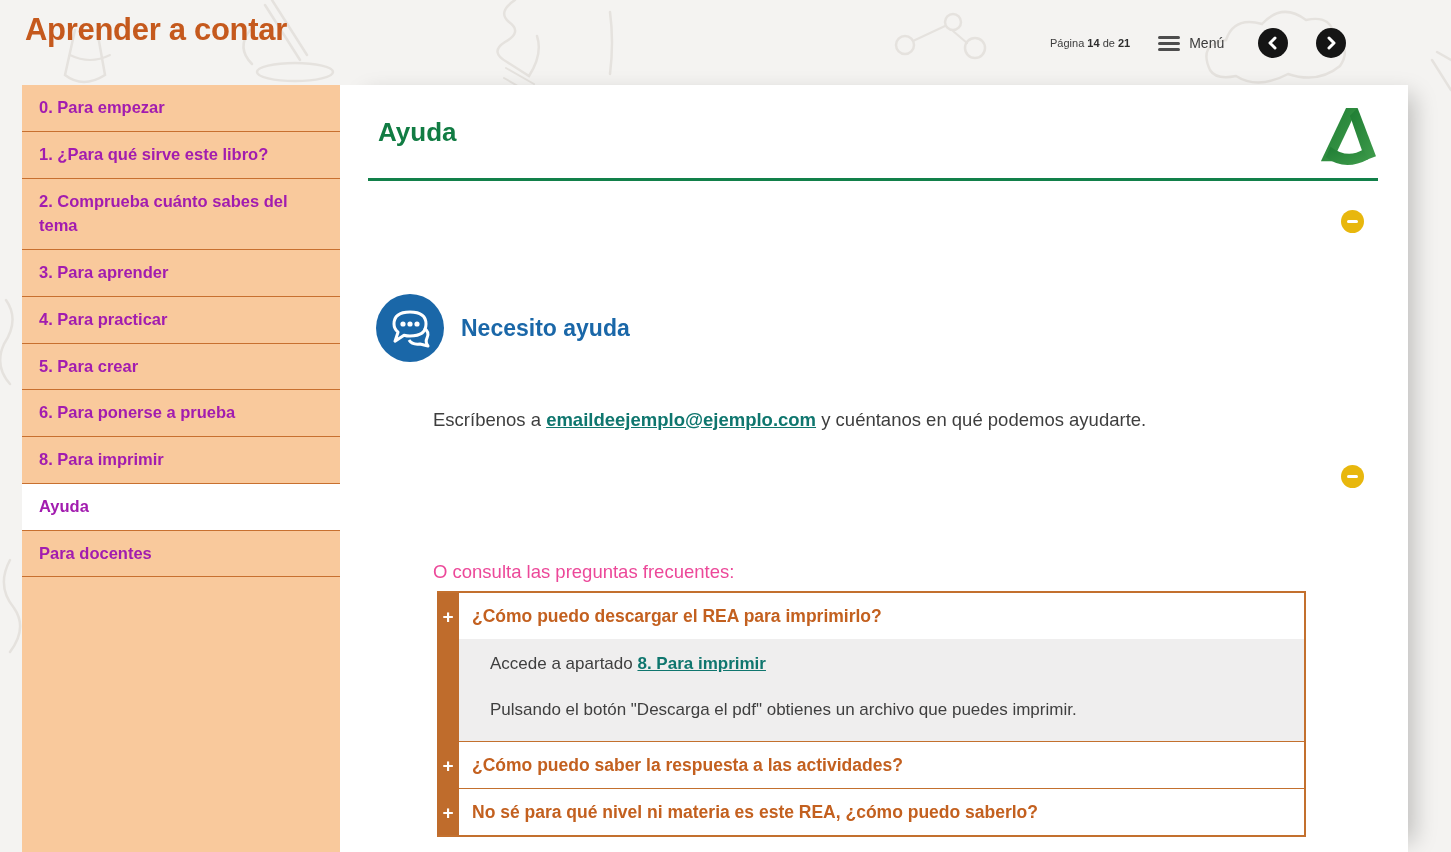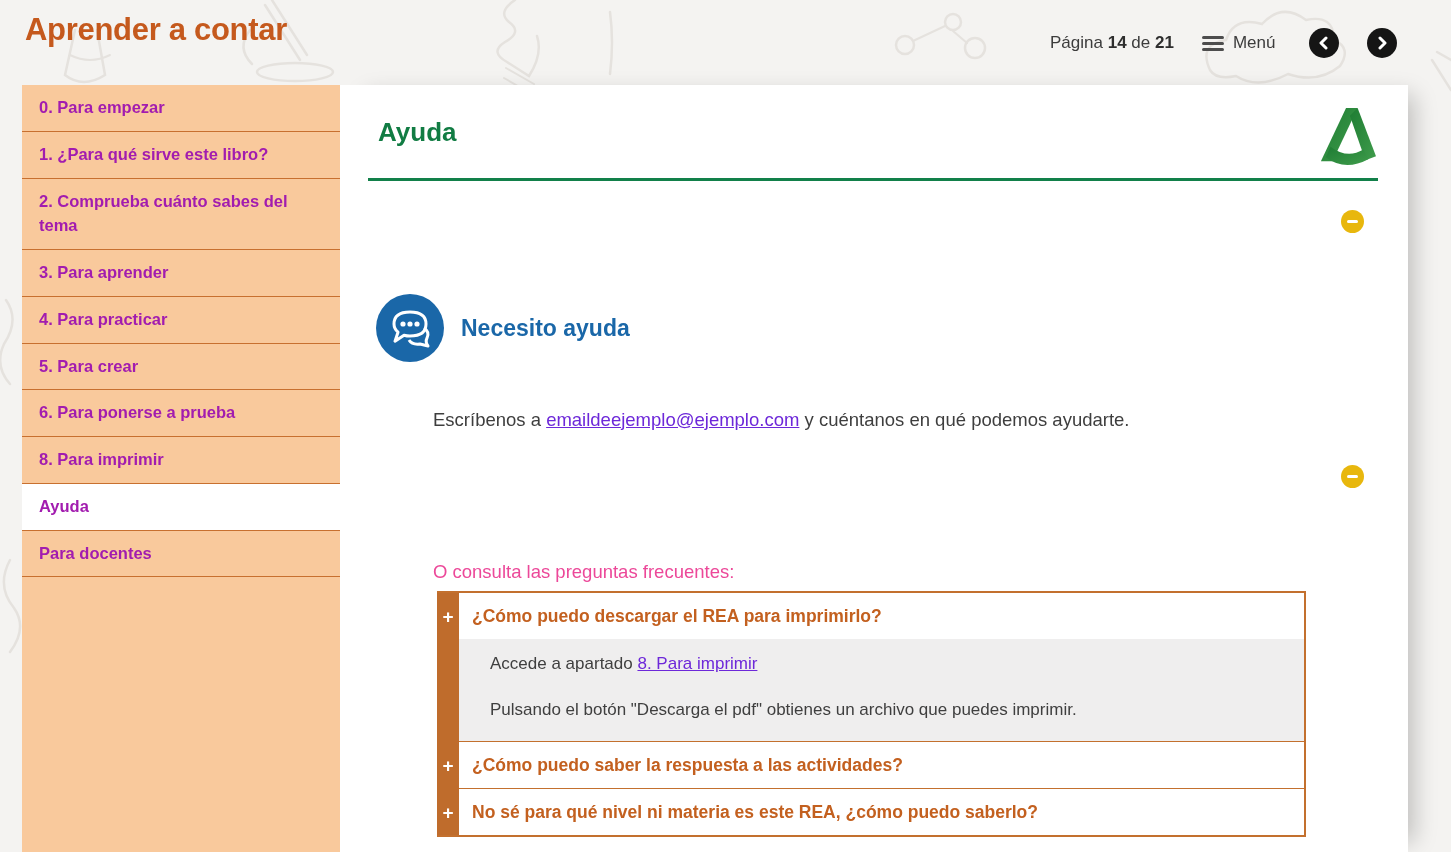--- a/index.html
+++ b/index.html
@@ -13,26 +13,26 @@
   .doodles{position:absolute;inset:0;z-index:0;pointer-events:none;}
   
   .app-title{
     position:absolute;left:25px;top:12px;z-index:2;
     font-size:31px;font-weight:700;color:#c5591d;letter-spacing:-.3px;
   }
   .header-right{
     position:absolute;top:26px;left:1050px;z-index:2;
     display:flex;align-items:center;height:34px;
   }
-  .pagination{font-size:17px;color:#3c3c3c;white-space:nowrap;}
+  .pagination{font-size:11px;color:#3c3c3c;white-space:nowrap;}
   .pagination b{font-weight:700;color:#2e2e2e;}
   .menu-btn{display:flex;align-items:center;gap:9px;margin-left:28px;cursor:pointer;}
   .hamburger{width:22px;height:15px;display:flex;flex-direction:column;justify-content:space-between;}
   .hamburger span{display:block;height:3px;border-radius:2px;background:#4d4d4d;}
-  .menu-label{font-size:17px;color:#3c3c3c;}
+  .menu-label{font-size:14px;color:#3c3c3c;}
   .nav-btns{display:flex;gap:28px;margin-left:34px;}
   .circle-btn{
     width:30px;height:30px;border-radius:50%;background:#151515;
     display:flex;align-items:center;justify-content:center;cursor:pointer;
   }
   
   .layout{position:absolute;top:85px;left:22px;right:43px;bottom:0;display:flex;z-index:1;}
   .sidebar{width:318px;flex:0 0 318px;background:#f9c99c;}
   .side-item{
     padding:10px 17px 11px;border-bottom:1px solid #c8702f;
@@ -54,21 +54,21 @@
     position:absolute;right:44px;width:23px;height:23px;border-radius:50%;
     background:#e8b70d;display:flex;align-items:center;justify-content:center;cursor:pointer;
   }
   .collapse-btn .bar{width:11px;height:3.5px;background:#fff;border-radius:2px;}
   .collapse-1{top:125px;}
   .collapse-2{top:380px;}
   .help-head{position:absolute;left:36px;top:209px;display:flex;align-items:center;gap:17px;text-align:center;}
   .chat-icon{width:68px;height:68px;flex:0 0 68px;}
   .help-title{font-size:23px;font-weight:700;color:#1a67a8;}
   .intro{position:absolute;left:93px;top:303px;font-size:18.5px;color:#3e3e3e;line-height:1.4;}
-  .green-link{color:#6d28d9;text-decoration:underline;cursor:pointer;font-weight:normal;}
+  .green-link{color:#0f766e;text-decoration:underline;cursor:pointer;font-weight:bold;}
   .faq-lead{position:absolute;left:93px;top:457px;font-size:18.5px;color:#ec4899;}
   
   .faq{
     position:absolute;left:97px;top:506px;width:869px;
     border:2px solid #c3702e;border-left:none;background:#fff;
     padding-left:22px;box-sizing:border-box;
   }
   .faq .strip{position:absolute;left:0;top:0;bottom:0;width:22px;background:#bf6c2c;}
   .faq-item + .faq-item{border-top:1px solid #c3702e;}
   .faq-q{position:relative;display:flex;align-items:center;min-height:46px;cursor:pointer;}

